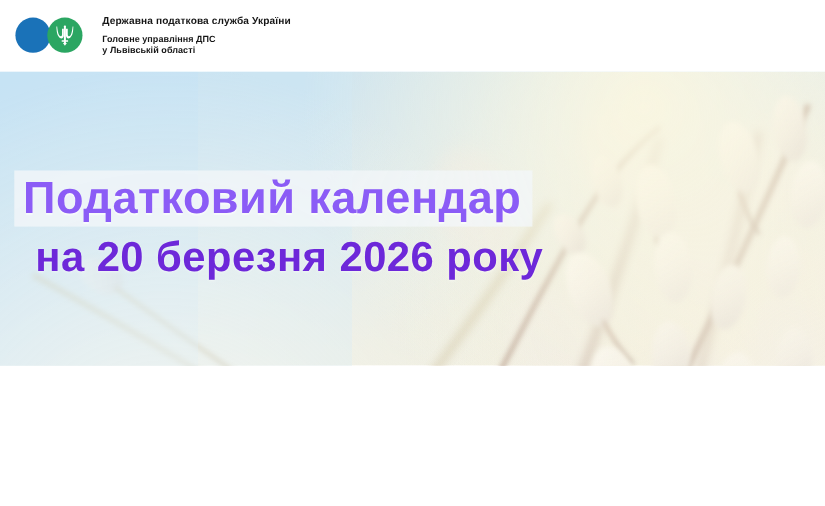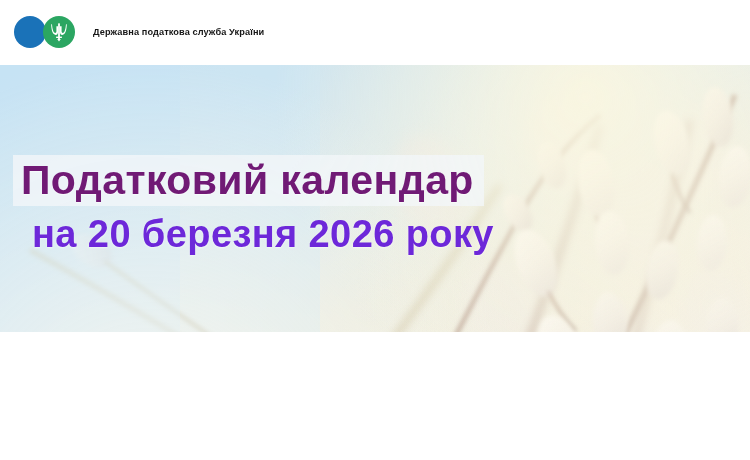--- a/index.html
+++ b/index.html
@@ -113,21 +113,21 @@
   }
   .title-band {
     display: inline-block;
     margin-left: 13px;
     background: rgba(243,246,249,.80);
     padding: 4px 10px 4px 8px;
   }
   .title-line1 {
     font-size: 41px;
     font-weight: bold;
-    color: #701a75;
+    color: #8b5cf6;
     letter-spacing: .4px;
     line-height: 1.04;
     white-space: nowrap;
     text-shadow: 0 1px 1px rgba(255,255,255,.55);
   }
   .title-line2 {
     margin-top: 9px;
     margin-left: 32px;
     font-size: 38px;
     font-weight: bold;
@@ -182,20 +182,24 @@
             <path d="M15.0 2.2 C15.0 2.2 14.5 8.6 13.0 10.3 C11.9 11.5 10.7 11.0 10.6 9.6 L10.6 4.2 L9.0 4.2 L9.0 10.3 C9.0 12.7 11.0 13.6 12.8 12.3 C14.9 10.8 15.7 6.6 15.8 2.2 Z"></path>
             <path d="M5.1 14.6 L10.9 14.6 L10.9 16.0 L5.1 16.0 Z"></path>
             <path d="M6.2 17.1 L9.8 17.1 L8.0 19.6 Z"></path>
           </g>
         </svg>
       </span>
     </div>
 
     <div class="logo-text">
       <div class="logo-line-main">Державна податкова служба України</div>
+      <div class="logo-sub">
+        <div>Головне управління ДПС</div>
+        <div>у Львівській області</div>
+      </div>
     </div>
   </div>
 
   <div class="photo">
     <svg class="photo-svg" viewBox="0 0 750 395" preserveAspectRatio="none" aria-hidden="true">
       <defs>
         <filter id="blurA" x="-20%" y="-20%" width="140%" height="140%">
           <feGaussianBlur stdDeviation="2.2"></feGaussianBlur>
         </filter>
         <filter id="blurB" x="-20%" y="-20%" width="140%" height="140%">

